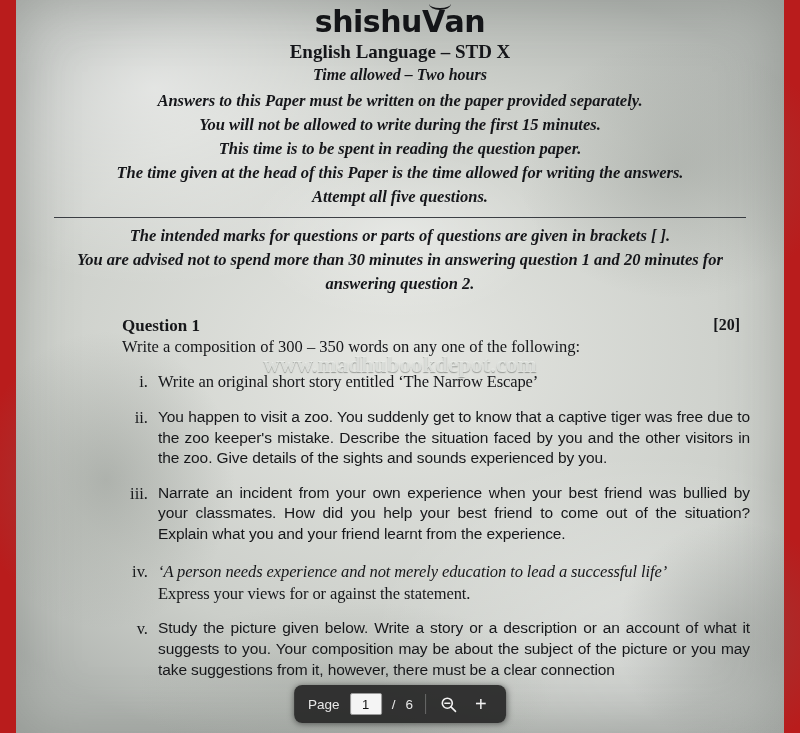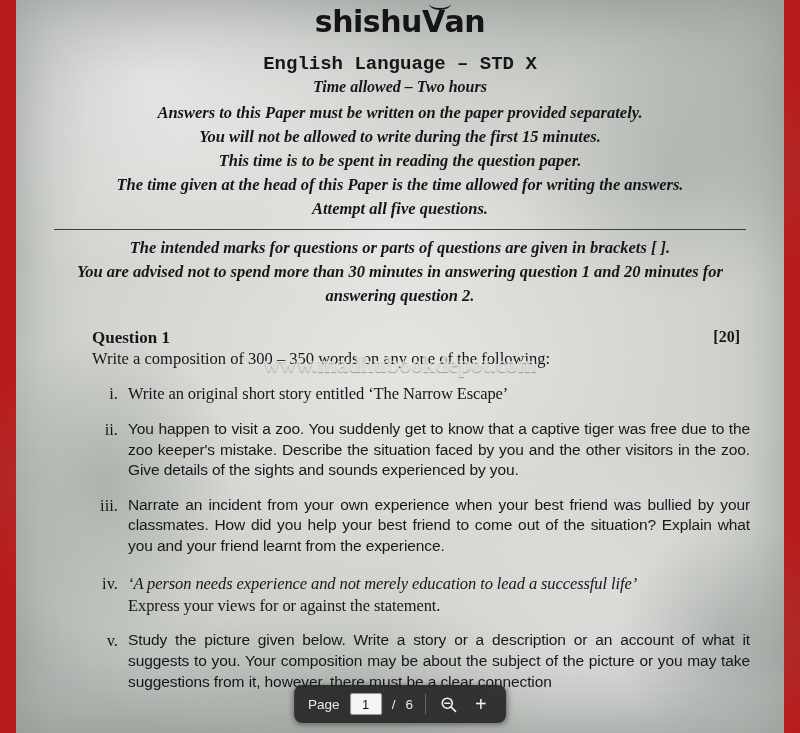--- a/index.html
+++ b/index.html
@@ -78,37 +78,37 @@
   }
   .center {
     text-align: center;
   }
   .ln {
     font-family: "Liberation Serif", serif;
     font-style: italic;
     font-weight: 700;
     color: #15161a;
   }
-  .t1 { font-size: 19px; margin-top: 14px; font-style: normal; font-family: Liberation Mono, monospace; }
+  .t1 { font-size: 19px; margin-top: 2px; font-style: normal; }
   .t2 { font-size: 17px; margin-top: 4px; }
   .t3 { font-size: 16px; margin-top: 3px; }
   .t4 { font-size: 16.5px; margin-top: 7px; }
   .t5 { font-size: 16.5px; margin-top: 4px; }
 
   .rule {
     margin: 10px 38px 0 38px;
     height: 0;
     border-top: 1.4px solid #20232a;
     opacity: 0.85;
   }
 
   .adv { margin-top: 8px; }
 
   .qblock {
-    margin: 22px 34px 0 76px;
+    margin: 22px 34px 0 106px;
     position: relative;
   }
   .q-title {
     font-weight: 700;
     font-size: 17px;
     font-family: "Liberation Serif", serif;
   }
   .q-marks {
     position: absolute;
     right: 10px;

